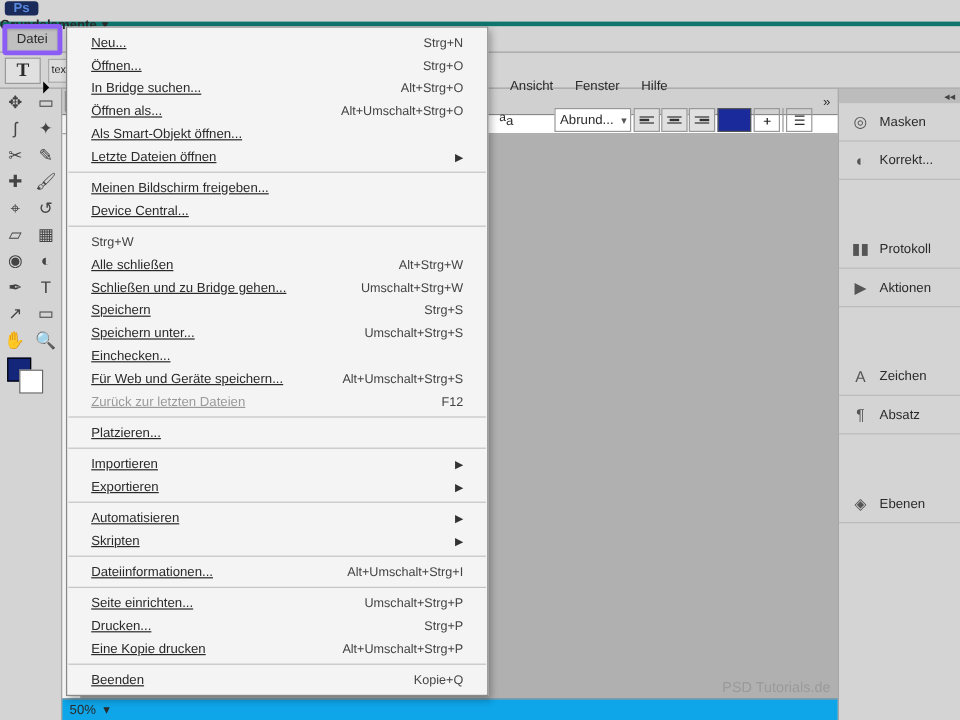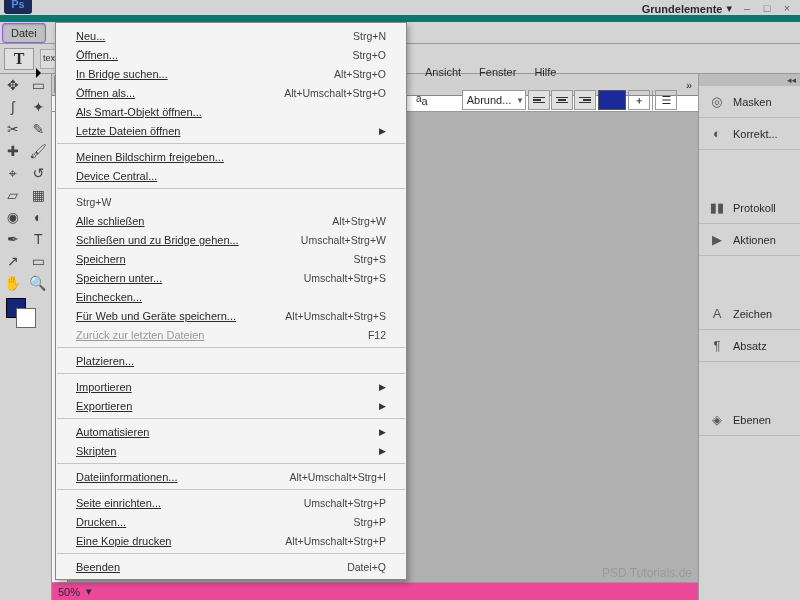--- a/index.html
+++ b/index.html
@@ -1,28 +1,28 @@
 <!DOCTYPE html>
 <html><head>
 <meta charset="utf-8">
 <style>
 * { margin: 0; padding: 0; box-sizing: border-box; font-family: "Segoe UI", Tahoma, sans-serif; font-size: 11px; }
 body { background: #b8b8b8; width: 800px; height: 600px; overflow: hidden; position: relative; color: #2a2a2a; }
 
-.titlebar { height: 22px; background: #d4d4d4; display: flex; align-items: flex-end; border-bottom: 7px solid #0f766e; }
+.titlebar { height: 22px; background: #d4d4d4; display: flex; align-items: flex-start; border-bottom: 4px solid #0f766e; flex-direction: column; }
 .app-icon { width: 28px; height: 20px; background: #1a2a5a; margin: 1px 4px; display: flex; align-items: center; justify-content: center; color: #5a8ae0; font-weight: bold; font-size: 11px; border-radius: 3px; }
 .titlebar-spacer { flex: 1; }
 .workspace { display: flex; align-items: center; gap: 4px; margin-right: 8px; }
 .workspace-label { font-weight: bold; }
 .win-controls { display: flex; gap: 6px; margin-right: 6px; }
 .win-btn { width: 14px; height: 14px; color: #666; display:flex; align-items:center; justify-content:center; font-size:11px; cursor:pointer; }
 
 .menubar { height: 22px; background: #d4d4d4; display: flex; align-items: center; padding-left: 2px; border-bottom: 1px solid #999; }
 .menubar-item { padding: 3px 8px; border: 1px solid transparent; border-radius: 3px; }
-.menubar-item.active { background: #c0c0c0; border: 1px solid #8b5cf6; box-shadow: inset 0 1px 2px rgba(0,0,0,.2); }
+.menubar-item.active { background: #c0c0c0; border: 4px solid #8b5cf6; box-shadow: inset 0 1px 2px rgba(0,0,0,.2); }
 .ptr { position: absolute; width: 0; height: 0; border-left: 5px solid black; border-bottom: 5px solid transparent; border-top: 5px solid transparent; z-index:200; }
 
 .options-bar { height: 30px; background: #d4d4d4; display: flex; align-items: center; padding: 0 4px; gap: 6px; border-bottom: 1px solid #999; }
 .tool-preset { width: 30px; height: 22px; background: #e0e0e0; border:1px solid #999; display:flex; align-items:center; justify-content:center; }
 .select { height: 20px; background: #fff; border: 1px solid #999; padding: 0 14px 0 4px; position: relative; display: flex; align-items: center; margin-left: 32px; }
 .select::after { content: "▾"; position: absolute; right: 3px; font-size: 9px; color: #555; }
 .align-group { display: flex; gap: 1px; }
 .align-btn { width: 22px; height: 20px; background: #e0e0e0; border:1px solid #999; display:flex; align-items:center; justify-content:center; }
 .align-lines span { display:block; width:12px; height:1.5px; background:#333; margin:1px 0; }
 .swatch { width: 28px; height: 20px; background: #1a2a9a; border:1px solid #555; }
@@ -37,21 +37,21 @@
 
 .work { flex: 1; background: #b0b0b0; position: relative; }
 .doc-tab-bar { height: 22px; background: #d0d0d0; display:flex; align-items:center; border-bottom: 1px solid #888;}
 .doc-tab { padding: 2px 6px; background:#d4d4d4; border:1px solid #999; border-bottom:none; margin-left:2px; display:flex; align-items:center; gap:4px; font-style: italic; font-size:10px; max-width:240px; white-space:nowrap; overflow:hidden; text-overflow: ellipsis;}
 .doc-tab .x { font-style: normal; cursor:pointer; }
 .doc-tab-overflow { margin-left:auto; padding:2px 6px; }
 .rulers-h { height:16px; background:#fff; border-bottom:1px solid #999; }
 .rulers-v { position:absolute; left:0; top:38px; width:16px; bottom:18px; background:#fff; border-right:1px solid #999;}
 .canvas-area { position:absolute; left:16px; top:38px; right:0; bottom:18px; background:#b0b0b0; }
 .canvas { position:absolute; left:0px; top:15px; width:135px; height:305px; background:#162a7a; background-image: repeating-linear-gradient(45deg, rgba(255,255,255,0.02) 0 2px, transparent 2px 4px); }
-.status { position:absolute; bottom:0; left:0; right:0; height:18px; background:#ec4899; border-top:1px solid #999; display:flex; align-items:center; padding:0 6px; font-size:10px; gap:6px;}
+.status { position:absolute; bottom:0; left:0; right:0; height:18px; background:#0ea5e9; border-top:1px solid #999; display:flex; align-items:center; padding:0 6px; font-size:10px; gap:6px;}
 .watermark { position:absolute; right:6px; bottom:20px; color:#9a9a9a; font-size:12px; }
 
 .panels { width: 102px; background: #d4d4d4; border-left:1px solid #999;}
 .panel-collapse { height:12px; background:#bcbcbc; display:flex; justify-content:flex-end; align-items:center; padding-right:4px;}
 .panel-collapse .arr { font-size:9px; color:#444;}
 .panel-item { height: 32px; display:flex; align-items:center; gap:8px; padding-left:10px; border-bottom:1px solid #bbb; }
 .panel-item .pi { width:16px; height:16px; display:flex; align-items:center; justify-content:center; color:#555; font-size:13px;}
 .blank-gap { height: 42px; }
 
 
@@ -335,17 +335,17 @@
       <span class="lbl">Drucken...</span>
       <span class="sc">Strg+P</span>
     </div>
     <div class="mi">
       <span class="lbl">Eine Kopie drucken</span>
       <span class="sc">Alt+Umschalt+Strg+P</span>
     </div>
     <div class="sep"></div>
     <div class="mi">
       <span class="lbl">Beenden</span>
-      <span class="sc">Datei+Q</span>
+      <span class="sc">Kopie+Q</span>
     </div>
   </div>
 
 <div class="ptr" style="left:36px;top:68px;"></div>
 
 </body></html>

